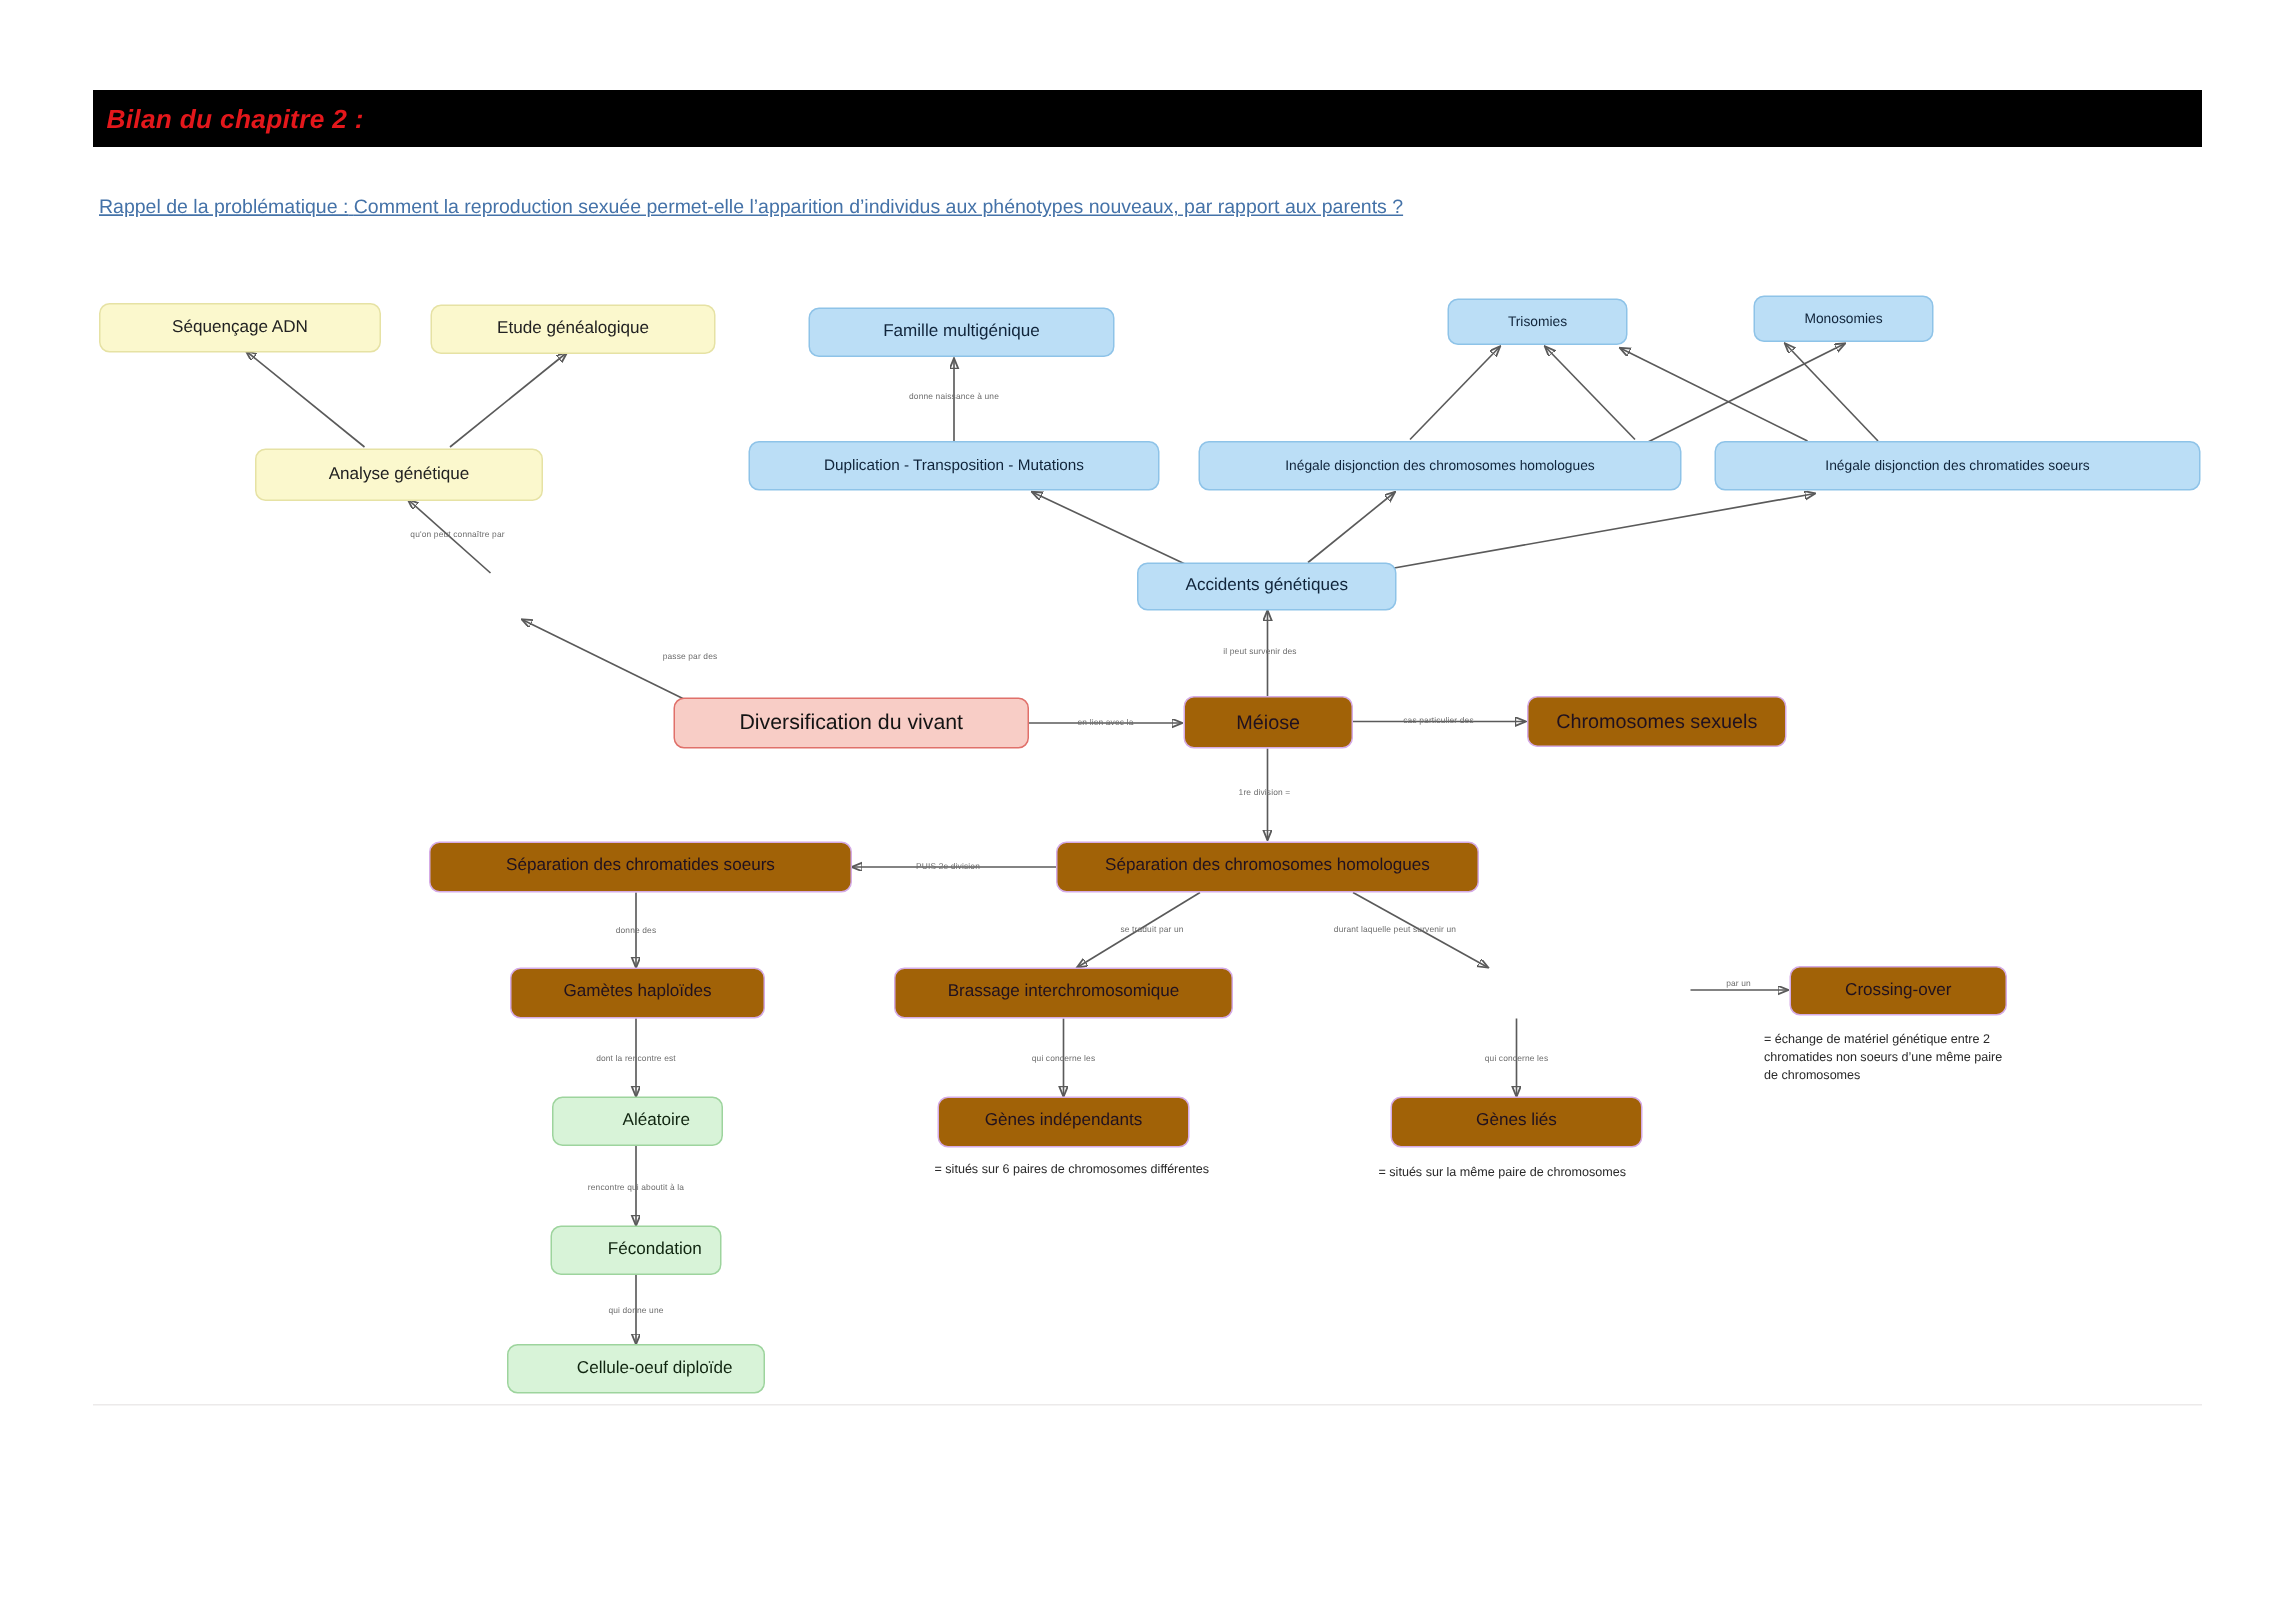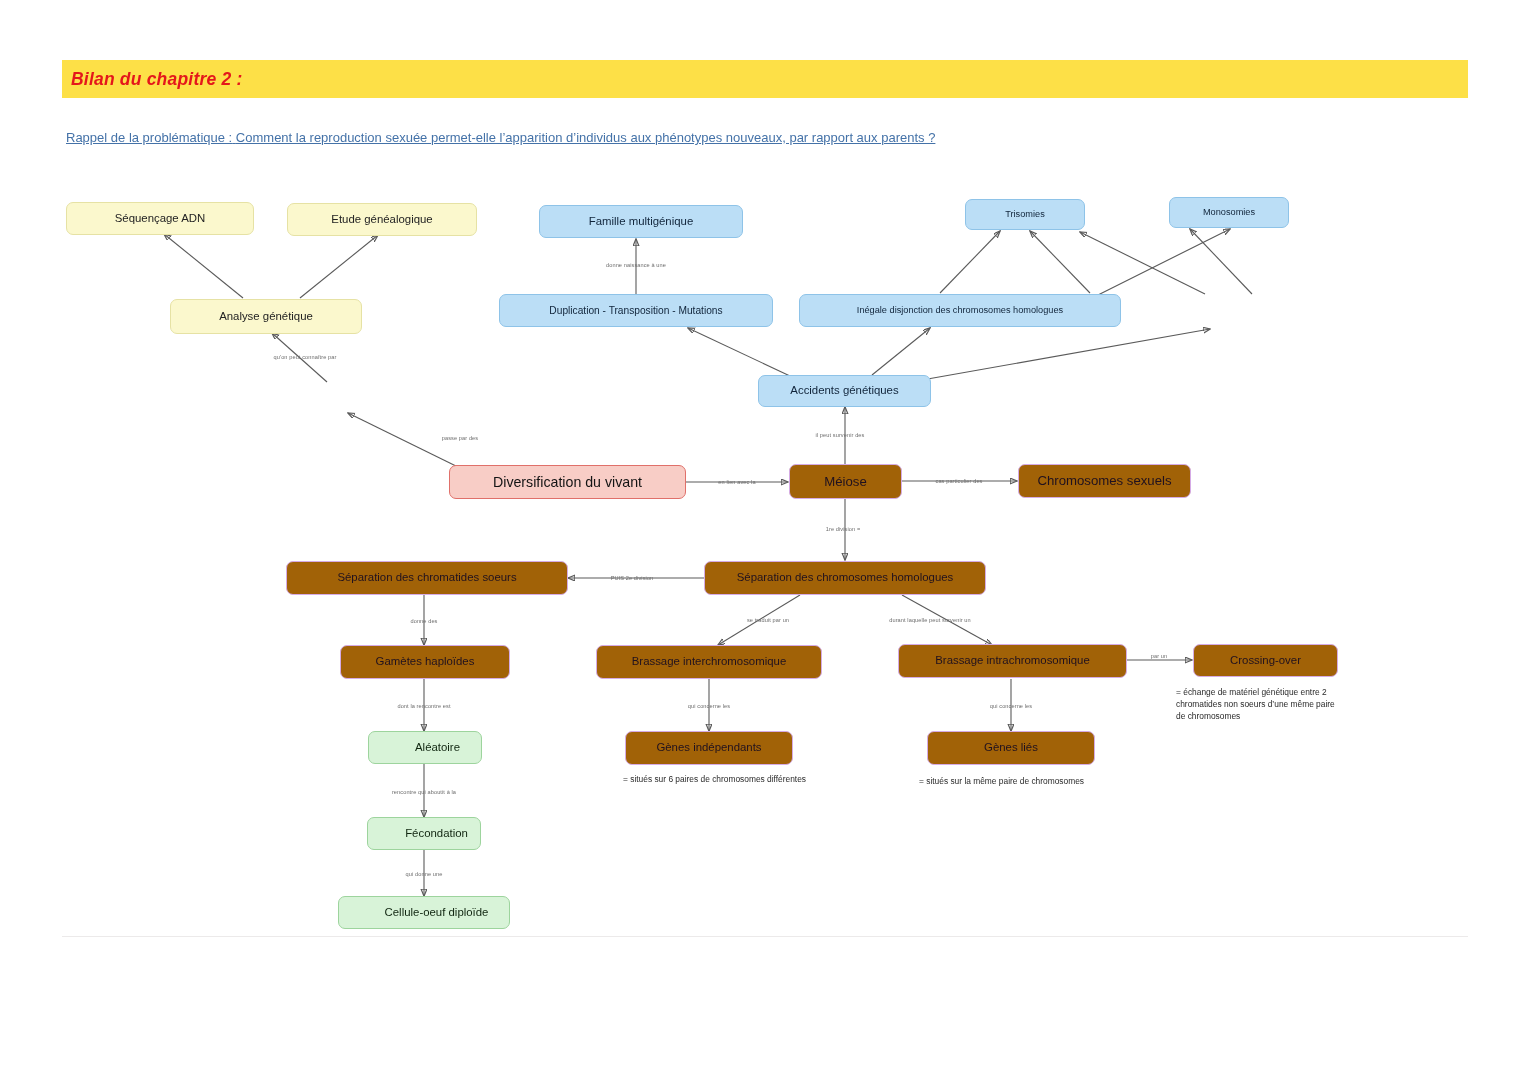--- a/index.html
+++ b/index.html
@@ -6,21 +6,21 @@
   body{
     width:1527px;height:1080px;position:relative;overflow:hidden;
     font-family:"Liberation Sans","DejaVu Sans",sans-serif;
     color:#1a1a1a;
   }
   #stage{position:absolute;inset:0;}
 
   
   .banner{
     position:absolute;left:62px;top:60px;width:1406px;height:38px;
-    background:#fde047;display:flex;align-items:center;
+    background:#000000;display:flex;align-items:center;
   }
   .banner-text{
     padding-left:9px;color:#e4171b;font-weight:bold;font-style:italic;
     font-size:17.5px;letter-spacing:.2px;
   }
   .problematique{
     position:absolute;left:66px;top:130px;width:1420px;
     font-size:13px;color:#4472a8;white-space:nowrap;text-decoration:underline;
   }
   .problematique .u{text-decoration:underline;}
@@ -157,38 +157,38 @@
   <div class="node blue fs11" style="left:539px;top:205px;width:204px;height:33px">Famille multigénique</div>
 
   <div class="node blue fs10" style="left:499px;top:294px;width:274px;height:33px">Duplication - Transposition - Mutations</div>
 
   <div class="node blue fs9" style="left:965px;top:199px;width:120px;height:31px">Trisomies</div>
 
   <div class="node blue fs9" style="left:1169px;top:197px;width:120px;height:31px">Monosomies</div>
 
   <div class="node blue fs9" style="left:799px;top:294px;width:322px;height:33px">Inégale disjonction des chromosomes homologues</div>
 
+  <div class="node blue fs9" style="left:1143px;top:294px;width:324px;height:33px">Inégale disjonction des chromatides soeurs</div>
 
   <div class="node blue fs11" style="left:758px;top:375px;width:173px;height:32px">Accidents génétiques</div>
 
   <div class="node salmon fs14" style="left:449px;top:465px;width:237px;height:34px">Diversification du vivant</div>
 
   <div class="node purple fs13" style="left:789px;top:464px;width:113px;height:35px">Méiose</div>
 
   <div class="node purple fs13" style="left:1018px;top:464px;width:173px;height:34px">Chromosomes sexuels</div>
 
   <div class="node purple fs11" style="left:286px;top:561px;width:282px;height:34px">Séparation des chromatides soeurs</div>
 
   <div class="node purple fs11" style="left:704px;top:561px;width:282px;height:34px">Séparation des chromosomes homologues</div>
 
   <div class="node purple fs11" style="left:340px;top:645px;width:170px;height:34px">Gamètes haploïdes</div>
 
   <div class="node purple fs11" style="left:596px;top:645px;width:226px;height:34px">Brassage interchromosomique</div>
 
-  <div class="node purple fs11" style="left:898px;top:644px;width:229px;height:34px">Brassage intrachromosomique</div>
 
   <div class="node purple fs11" style="left:1193px;top:644px;width:145px;height:33px">Crossing-over</div>
 
   <div class="node purple fs11" style="left:625px;top:731px;width:168px;height:34px">Gènes indépendants</div>
 
   <div class="node purple fs11" style="left:927px;top:731px;width:168px;height:34px">Gènes liés</div>
 
   <div class="node green fs11" style="left:368px;top:731px;width:114px;height:33px">Aléatoire</div>
 
   <div class="node green fs11" style="left:367px;top:817px;width:114px;height:33px">Fécondation</div>

